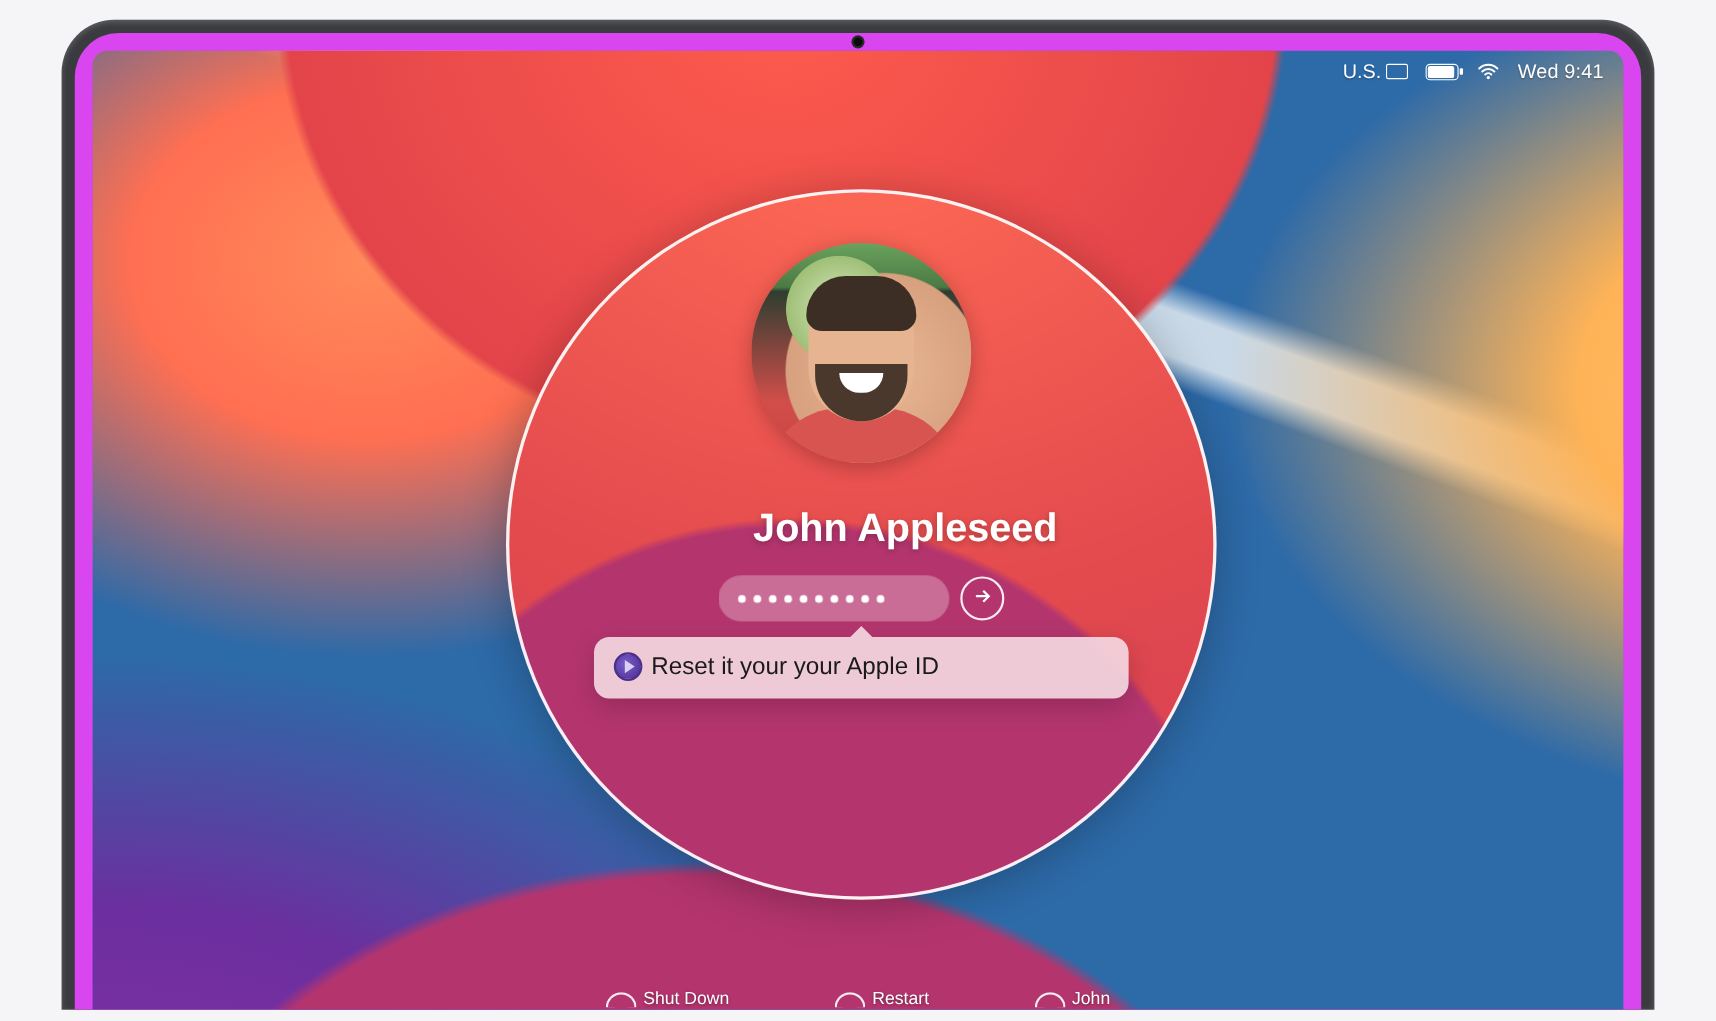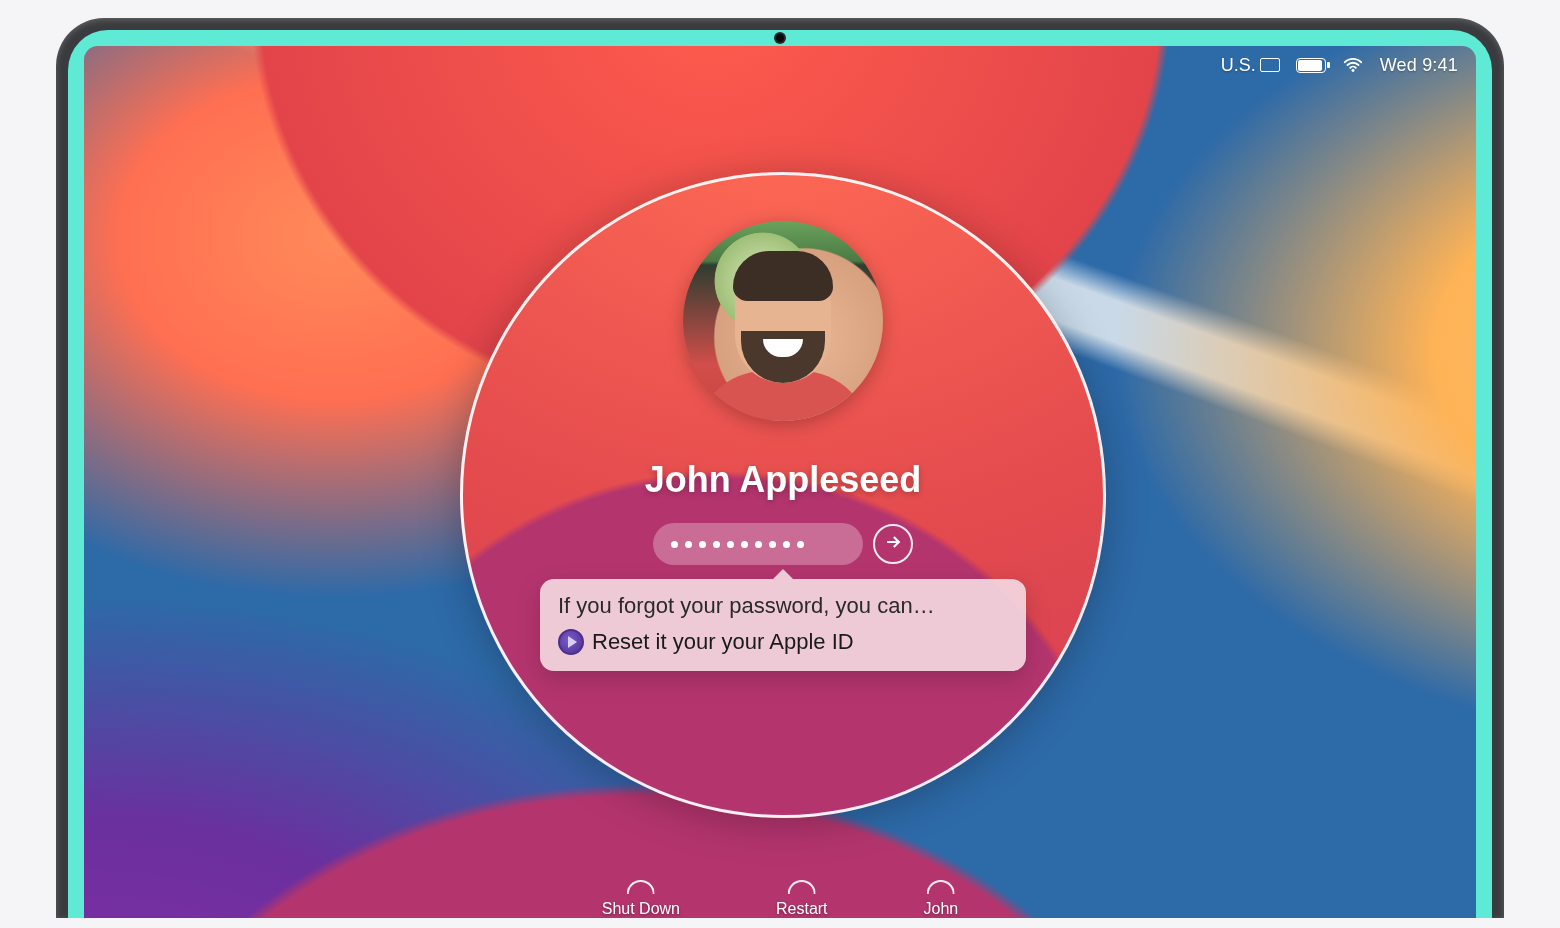--- a/index.html
+++ b/index.html
@@ -21,21 +21,21 @@
     height: 900px;
     border-radius: 48px 48px 0 0;
     background: #3a3b3f;
     box-shadow: inset 0 2px 6px rgba(255,255,255,.2);
     overflow: hidden;
   }
   .bezel-inner {
     position: absolute;
     left: 12px; right: 12px; top: 12px; bottom: 0;
     border-radius: 40px 40px 0 0;
-    background: #5eead4;
+    background: #d946ef;
     overflow: hidden;
   }
   .notch-cam {
     position: absolute;
     top: 4px;
     left: 50%;
     width: 8px; height: 8px;
     margin-left: -4px;
     border-radius: 50%;
     background: #0b0b0c;
@@ -151,20 +151,21 @@
 
   .username {
     position: absolute;
     top: 284px;
     width: 100%;
     text-align: center;
     color: #fff;
     font-size: 36px;
     font-weight: 600;
     text-shadow: 0 2px 6px rgba(0,0,0,.25);
+    padding-left: 40px;
   }
 
   .pw-wrap {
     position: absolute;
     top: 348px;
     left: 50%;
     transform: translateX(-50%);
     display: flex;
     align-items: center;
     gap: 10px;
@@ -239,21 +240,21 @@
     position: absolute;
     bottom: 0px;
     left: 50%;
     transform: translateX(-50%);
     display: flex;
     gap: 96px;
     color: #fff;
     font-size: 16px;
     text-shadow: 0 1px 3px rgba(0,0,0,.4);
   }
-  .power-item { display:flex; flex-direction:column; align-items:center; gap:6px; cursor:pointer;}
+  .power-item { display:flex; flex-direction:row; align-items:center; gap:6px; cursor:pointer;}
   .power-ic {
     width:28px; height:14px; border:2px solid rgba(255,255,255,.9);
     border-bottom:none;
     border-radius:28px 28px 0 0;
     box-sizing:border-box;
   }
 
 </style>
 </head>
 <body>
@@ -319,21 +320,20 @@
             <span>
               <svg viewBox="0 0 24 24">
                   <path d="M5 12h13"></path>
                   <path d="M13 6l6 6-6 6"></path>
                 </svg>
             </span>
           </div>
         </div>
 
         <div class="hint-pop">
-          <div class="hint-title">If you forgot your password, you can…</div>
           <div class="hint-action">
             <span class="play-ic"></span>
             <span>Reset it your your Apple ID</span>
           </div>
         </div>
 
       </div>
 
       <div class="power-row">
         <div class="power-item">

